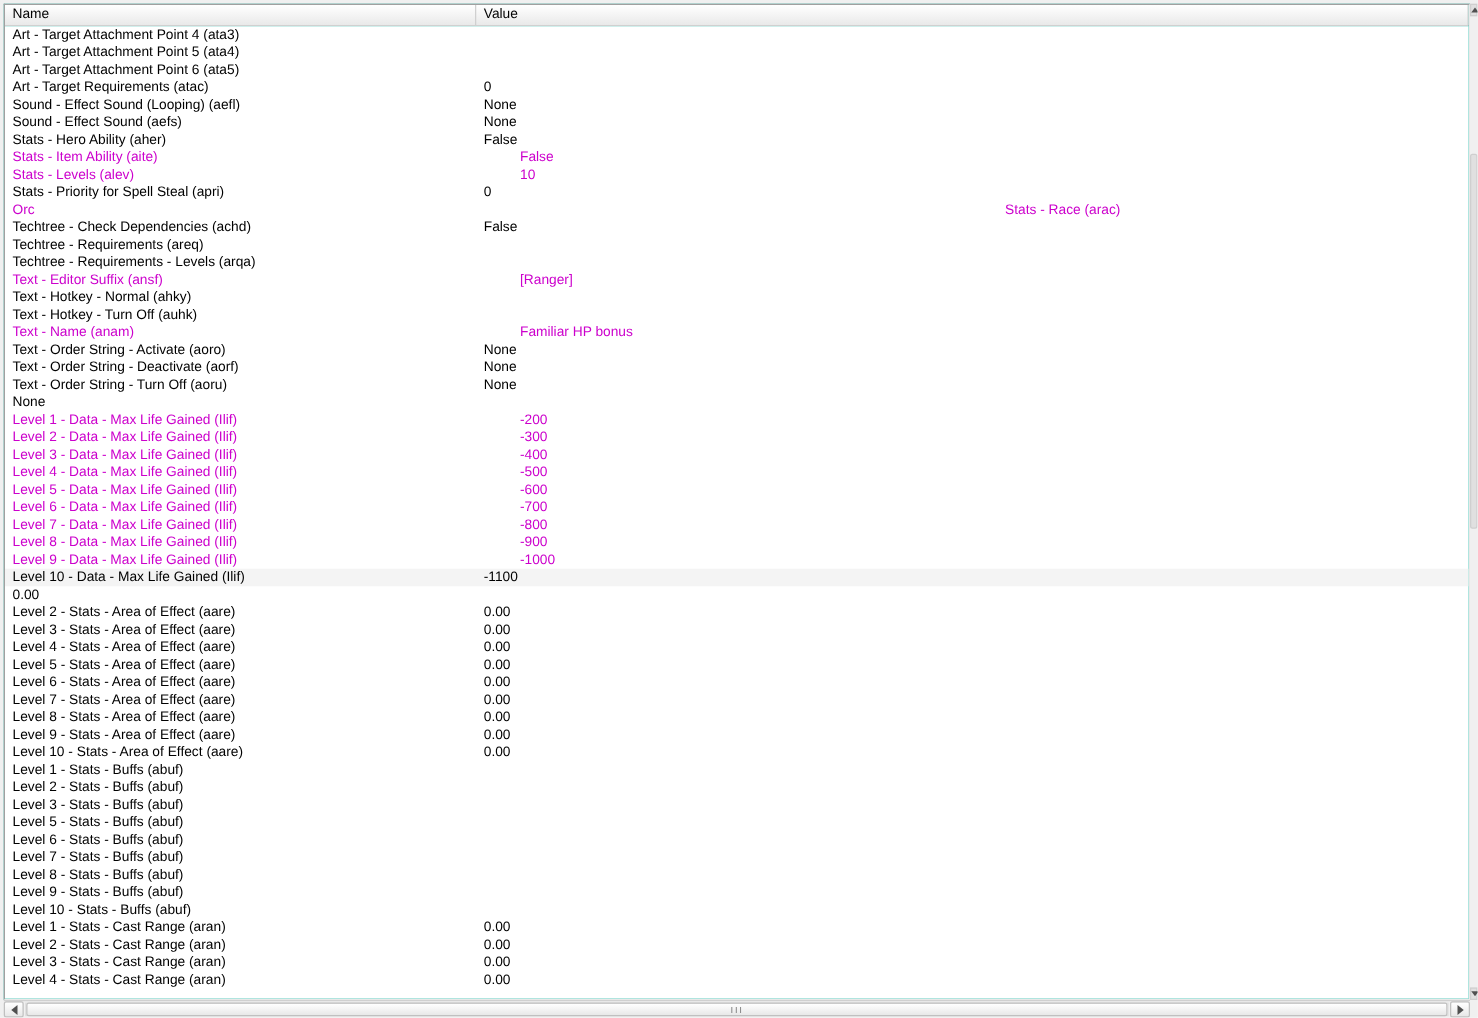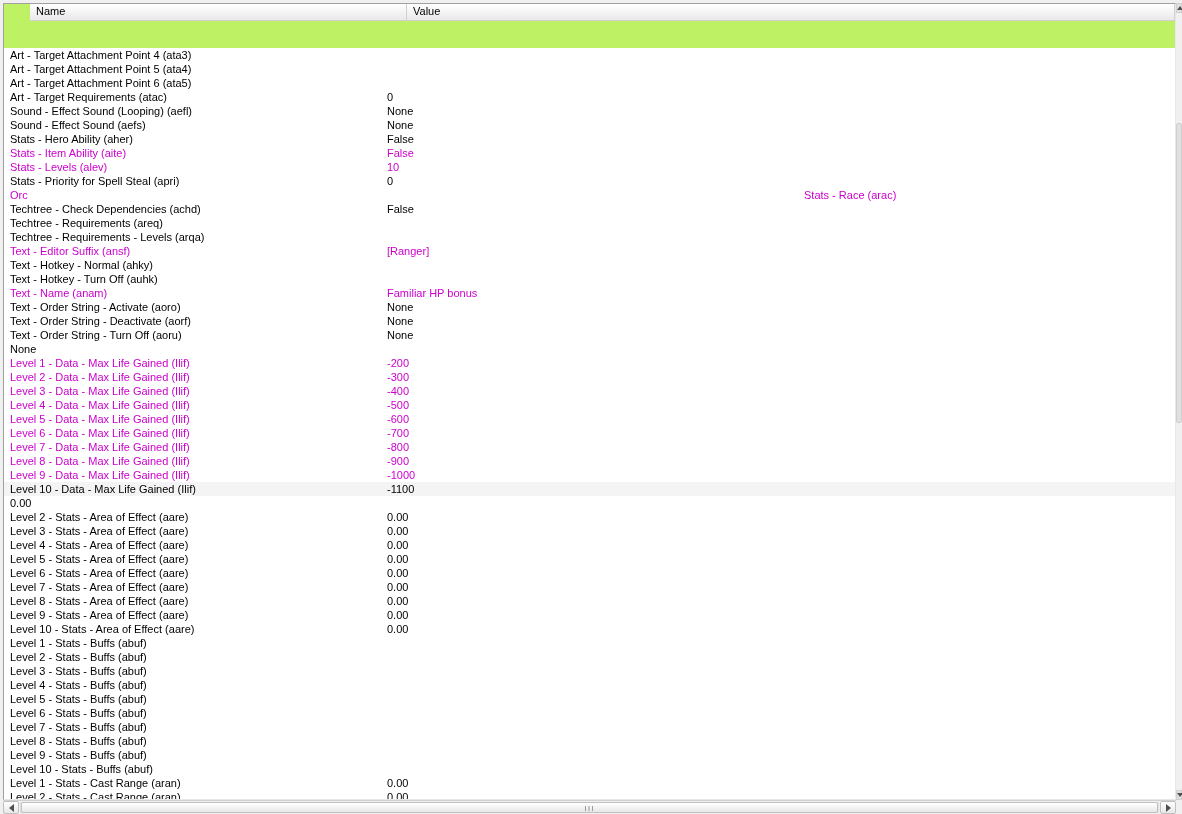--- a/index.html
+++ b/index.html
@@ -22,27 +22,26 @@
     background: #f0f0f0;
   }
 
   
   .panel {
     position: absolute;
     top: 3px;
     left: 3px;
     right: 6px;
     bottom: 14px;
-    background: #bef264;
+    background: #14b8a6;
     border-top: 1px solid #a0a0a0;
     border-left: 1px solid #a0a0a0;
     border-right: 1px solid #e8e8e8;
     border-bottom: 1px solid #e8e8e8;
     overflow: hidden;
-    padding-left: 26px;
   }
 
   
   .headers {
     display: flex;
     height: 17px;
     background: linear-gradient(to bottom, #ffffff 0%, #f4f4f4 50%, #e9e9e9 100%);
     border-bottom: 1px solid #d0d0d0;
     font-size: 11px;
     color: #000;
@@ -59,30 +58,29 @@
 
   
   .rows {
     position: absolute;
     top: 17px;
     left: 0;
     right: 0;
     bottom: 0;
     overflow: hidden;
     background: #fff;
-    margin-top: 27px;
   }
   .row {
     display: flex;
     height: 14px;
     line-height: 14px;
     color: #000;
     white-space: nowrap;
   }
-  .row.mod { color: #cc00cc; }
+  .row.mod { color: #cc00cc; gap: 29px; }
   .row.sel { background: #f4f4f4; }
   .cell {
     overflow: hidden;
     text-overflow: clip;
   }
   .cell.name  { width: 377px; padding-left: 6px; }
   .cell.value { flex: 1; padding-left: 6px; }
 
   
   .vscroll {
@@ -355,24 +353,20 @@
         </div>
         <div class="row">
           <div class="cell name">Level 2 - Stats - Buffs (abuf)</div>
           <div class="cell value"></div>
         </div>
         <div class="row">
           <div class="cell name">Level 3 - Stats - Buffs (abuf)</div>
           <div class="cell value"></div>
         </div>
         <div class="row">
-          <div class="cell name">Level 4 - Stats - Buffs (abuf)</div>
-          <div class="cell value"></div>
-        </div>
-        <div class="row">
           <div class="cell name">Level 5 - Stats - Buffs (abuf)</div>
           <div class="cell value"></div>
         </div>
         <div class="row">
           <div class="cell name">Level 6 - Stats - Buffs (abuf)</div>
           <div class="cell value"></div>
         </div>
         <div class="row">
           <div class="cell name">Level 7 - Stats - Buffs (abuf)</div>
           <div class="cell value"></div>

